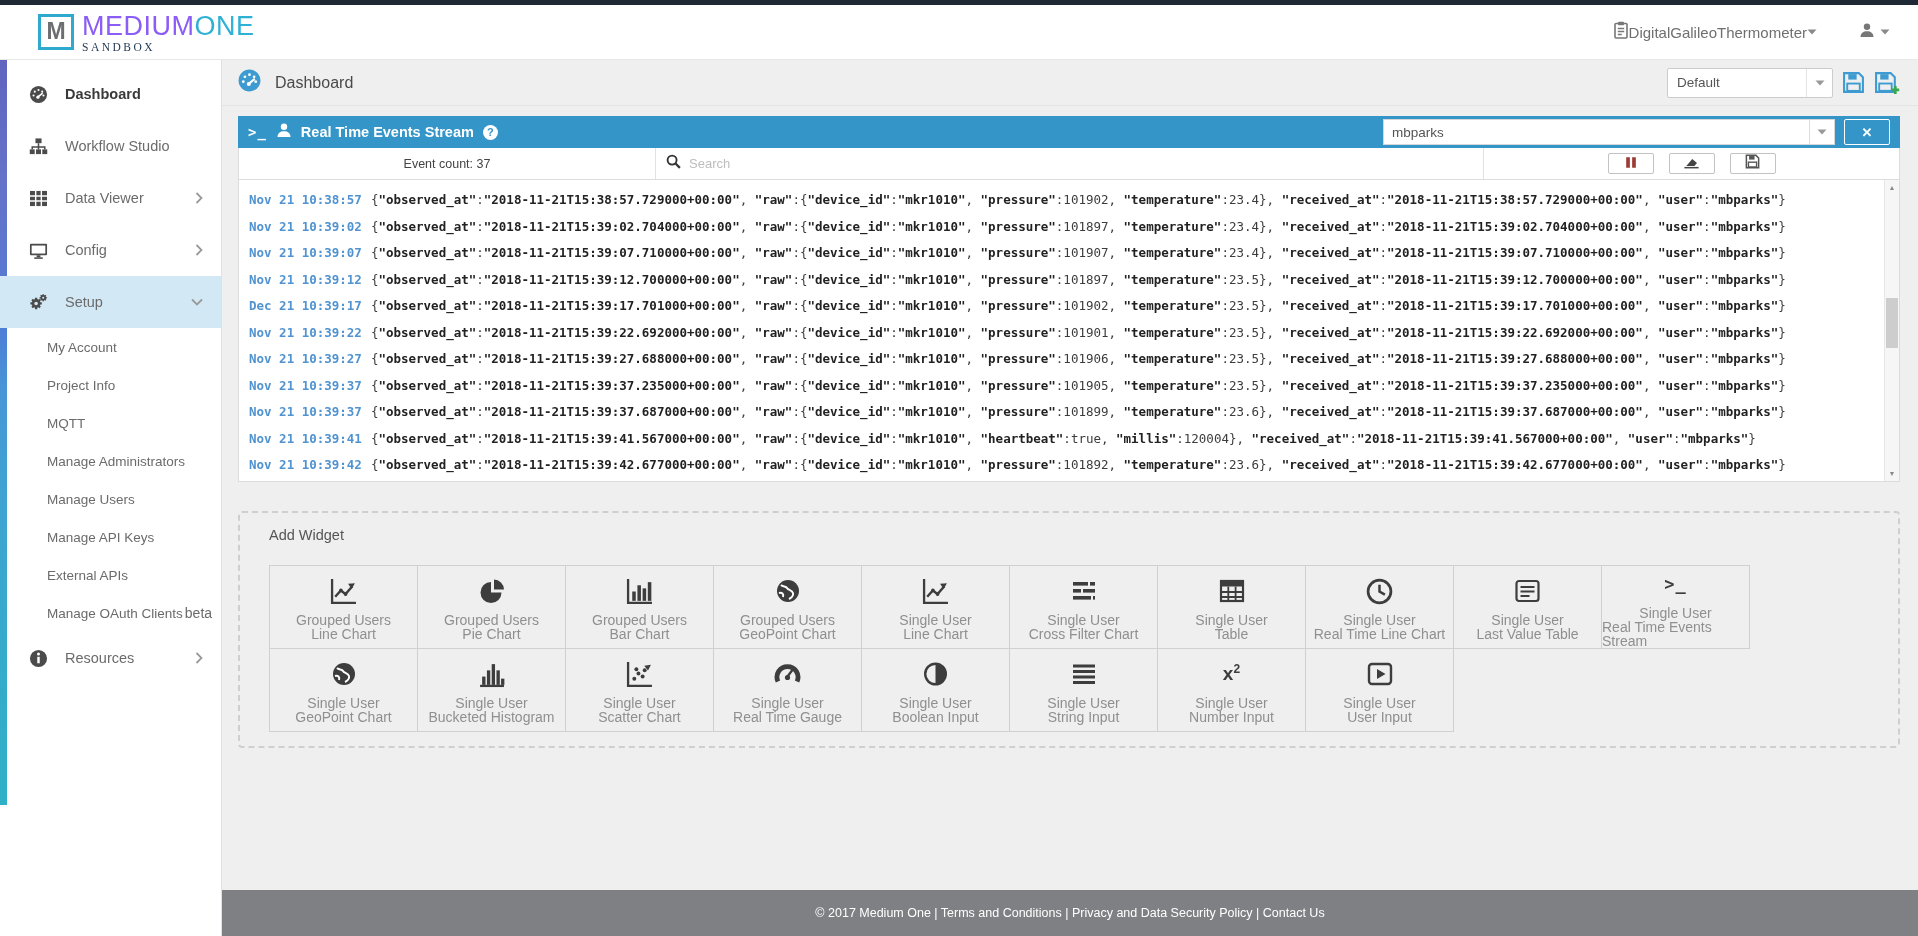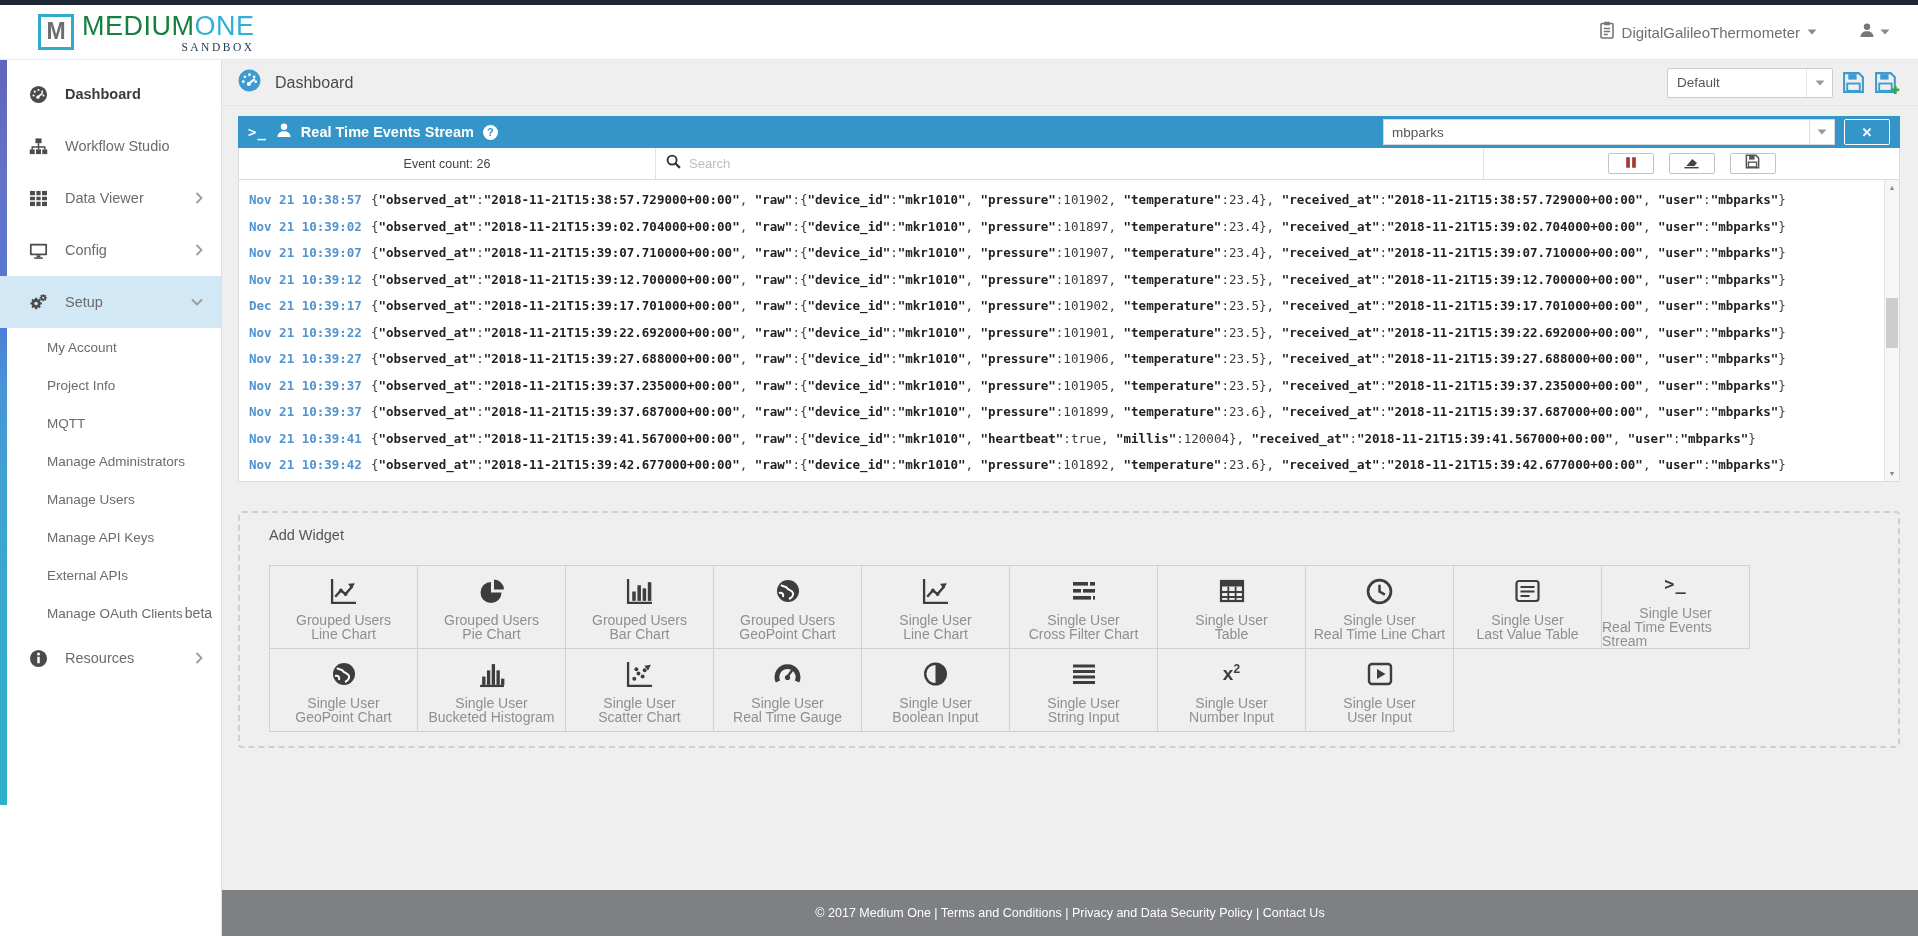--- a/index.html
+++ b/index.html
@@ -11,25 +11,25 @@
   .top-strip { height:5px; background:#1e2935; }
 
   
   .navbar { height:55px; background:#fff; display:flex; align-items:center;
     justify-content:space-between; border-bottom:1px solid #e8e8e8; }
   .brand { display:flex; align-items:flex-start; margin-left:38px; cursor:pointer; }
   .m-box { width:36px; height:36px; border:3px solid #2fa9cd; color:#6d6e71; font-weight:bold;
     font-size:23px; display:flex; align-items:center; justify-content:center; margin-top:2px; }
   .brand-text { margin-left:8px; }
   .brand-line { font-size:27px; letter-spacing:0.5px; line-height:28px; }
-  .bm { color:#15803d;text-align:center; } .bo { color:#2fb0d5; }
+  .bm { color:#8b5cf6;text-align:center; } .bo { color:#2fb0d5; }
   .bs { font-family:"Liberation Serif", serif; font-size:11.5px; letter-spacing:2.5px;
-    color:#223a55; text-align:right; margin-top:1px; }
+    color:#223a55; text-align:left; margin-top:1px; }
   .nav-right { display:flex; align-items:center; margin-right:28px; color:#6f6f6f; }
-  .project-select { display:flex; align-items:center; gap:7px; cursor:pointer; }
+  .project-select { display:flex; align-items:center; gap:0; cursor:pointer; }
   .proj-label { font-size:15px; }
   .user-menu { display:flex; align-items:center; gap:5px; margin-left:42px; cursor:pointer; }
   .caret { display:inline-flex; }
 
   
   .main-row { flex:1; display:flex; min-height:0; }
 
   
   .sidebar { width:222px; background:#fff; border-right:1px solid #e0e0e0; position:relative; }
   .accent-strip { position:absolute; left:0; top:0; width:7px; height:745px;
@@ -375,21 +375,21 @@
                   </svg>
               </span>
             </div>
             <div class="close-btn">
               <span>✕</span>
             </div>
           </div>
         </div>
 
         <div class="panel-toolbar">
-          <div class="tb-count">Event count: 26</div>
+          <div class="tb-count">Event count: 37</div>
           <div class="tb-search">
             <span>
               <svg width="15" height="15" viewBox="0 0 16 16">
                   <circle cx="6.5" cy="6.5" r="4.8" fill="none" stroke="#333" stroke-width="2"></circle>
                   <path d="M10.2 10.2l4.6 4.6" stroke="#333" stroke-width="2.4"></path>
                 </svg>
             </span>
             <input placeholder="Search" style="">
           </div>
           <div class="tb-actions">

